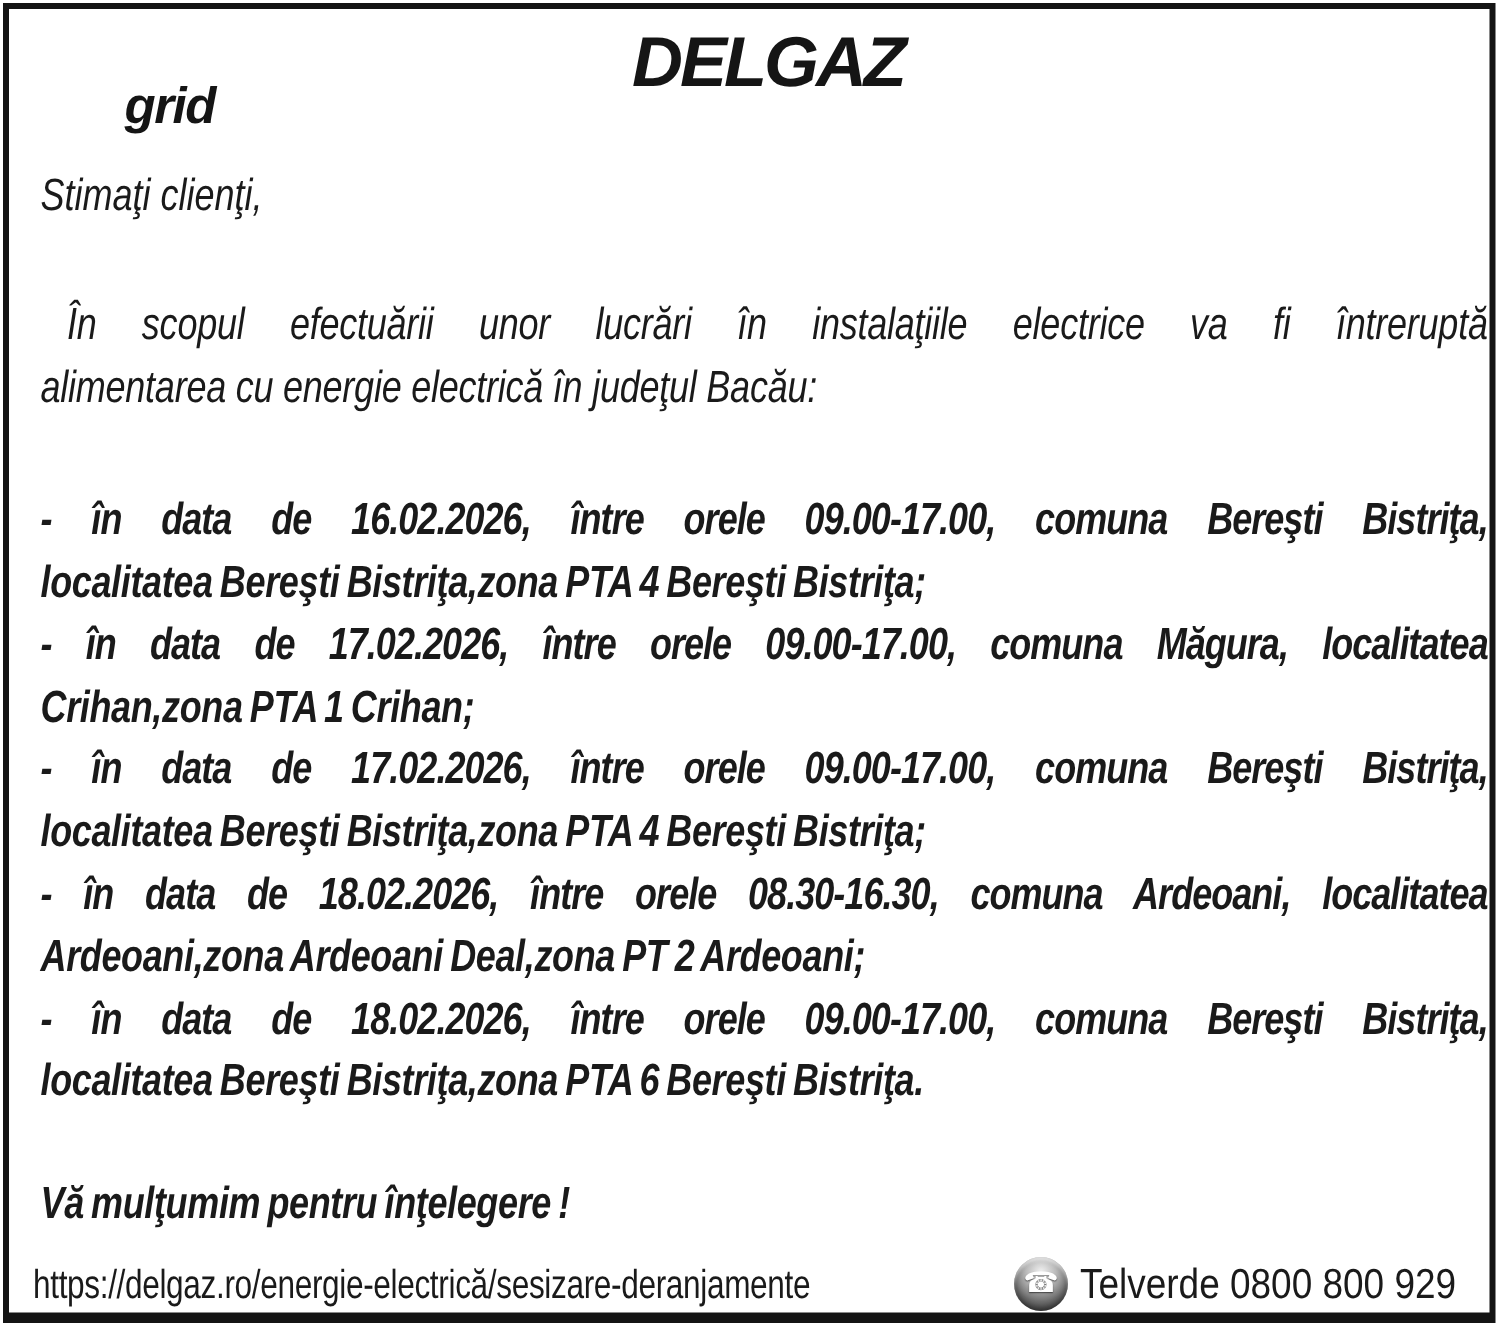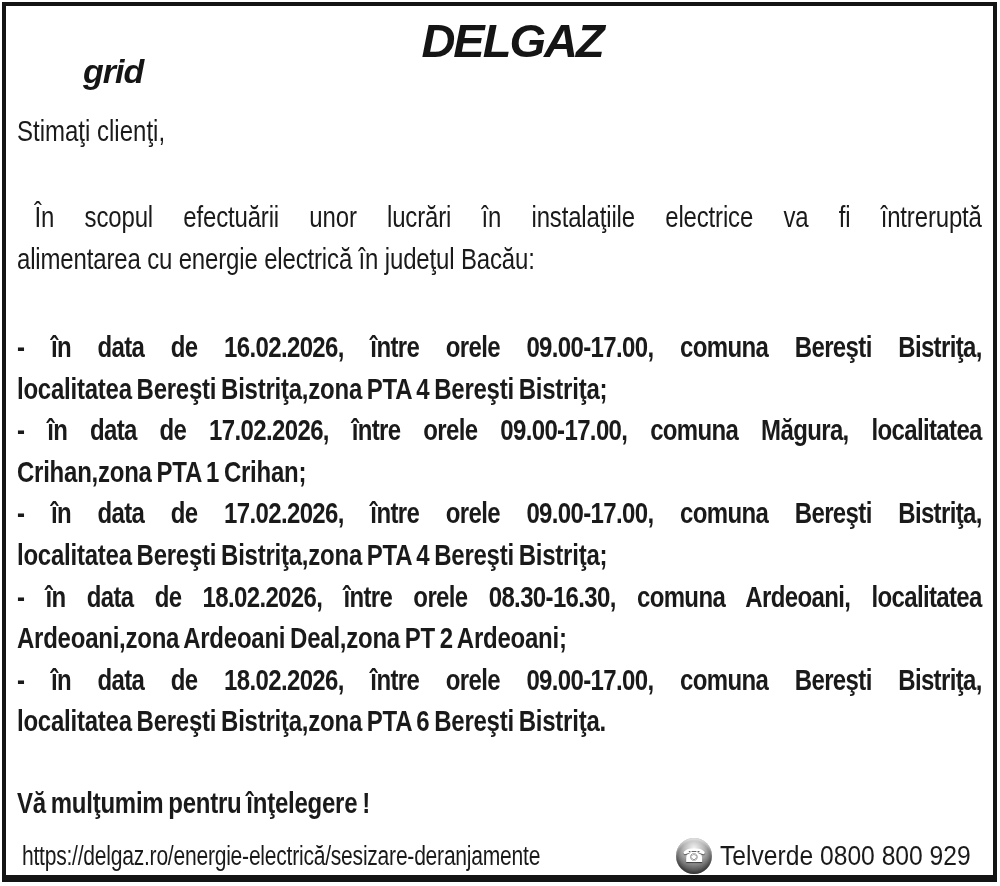--- a/index.html
+++ b/index.html
@@ -34,21 +34,21 @@
   .logo-sub {
     font-family: "Liberation Sans", sans-serif;
     font-style: italic;
     font-weight: 700;
     font-size: 34px;
     line-height: 34px;
     letter-spacing: -1px;
     margin: -12px 0 0 59px;
     color: #151515;
   }
-  .bodytext { padding-left: 17px; }
+  .bodytext { padding-left: 27px; font-style: italic; }
   
   .condense {
     width: 1206px;
     transform: scaleX(0.8);
     transform-origin: 0 0;
   }
   .line { font-size: 30px; line-height: 42px; white-space: normal; }
   .greeting { margin-top: 22px; font-size: 30px; line-height: 42px; font-weight: 400; }
   .intro { margin-top: 44px; font-weight: 400; }
   .intro .line { letter-spacing: -0.2px; }

